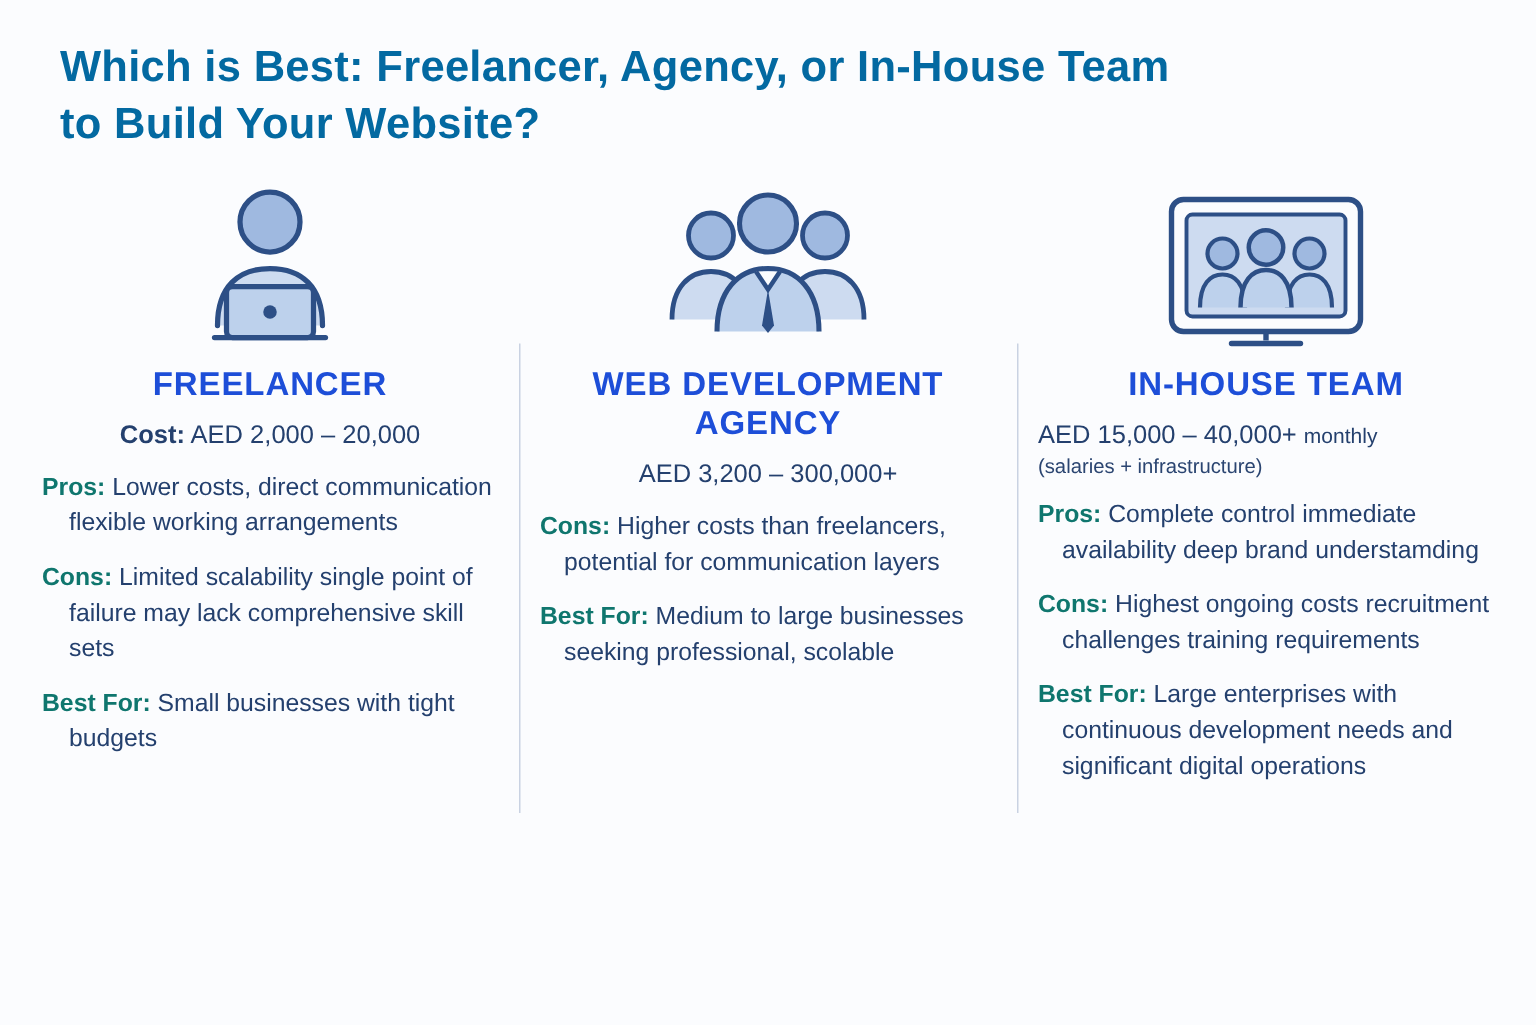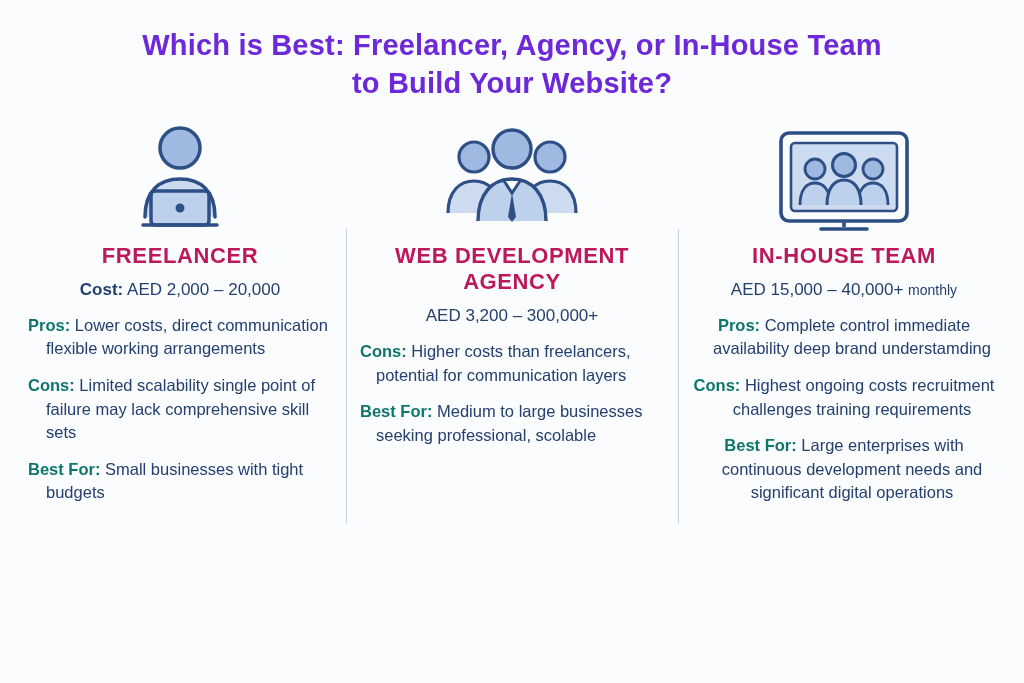--- a/index.html
+++ b/index.html
@@ -15,24 +15,24 @@
     overflow: hidden;
   }
   .page {
     position: relative;
     width: 1024px;
     height: 683px;
     background: #fbfcfe;
     box-sizing: border-box;
   }
   .title {
-    text-align: center;
+    text-align: left;
     font-size: 29px;
     font-weight: bold;
-    color: #6d28d9;
+    color: #0369a1;
     letter-spacing: 0.2px;
     line-height: 1.32;
     padding: 26px 40px 0 40px;
   }
   .title .line2 {
     display: block;
   }
   .columns {
     display: flex;
     width: 100%;
@@ -57,21 +57,21 @@
   .icon-wrap {
     height: 116px;
     display: flex;
     align-items: center;
     justify-content: center;
   }
   .col-title {
     text-align: center;
     font-size: 22px;
     font-weight: bold;
-    color: #be185d;
+    color: #1d4ed8;
     letter-spacing: 0.6px;
     line-height: 1.2;
     margin-top: 6px;
     margin-bottom: 10px;
   }
   .cost {
     text-align: center;
     font-size: 17px;
     color: #24406e;
     line-height: 1.35;
@@ -99,21 +99,21 @@
   }
   .block .lbl {
     font-weight: bold;
     color: #0f766e;
   }
   .block .body {
     display: inline;
   }
   .col-c .block,
   .col-c .cost {
-    text-align: center;
+    text-align: left;
   }
   .col-a .block {
     padding-left: 18px;
     text-indent: -18px;
   }
   .col-b .block {
     padding-left: 16px;
     text-indent: -16px;
   }
   .col-c .block {
@@ -210,20 +210,21 @@
             <path d="M58 84 C58 66 66 59 75 59 C84 59 92 66 92 84" fill="#bdd1ec" stroke="#2d4f86" stroke-width="3"></path>
             <path d="M75 100 L75 106" stroke="#2d4f86" stroke-width="3.6"></path>
             <path d="M52 108 L98 108" stroke="#2d4f86" stroke-width="3.6" stroke-linecap="round"></path>
           </svg>
         </span>
       </div>
       <div class="col-title">IN-HOUSE TEAM</div>
       <div class="cost">
         <span>AED 15,000 – 40,000+</span>
         <span class="small">monthly</span>
+        <span class="sub">(salaries + infrastructure)</span>
       </div>
 
       <div class="block">
         <span class="lbl">Pros:</span>
         <span class="body">Complete control immediate availability deep brand understamding</span>
       </div>
       <div class="block">
         <span class="lbl">Cons:</span>
         <span class="body">Highest ongoing costs recruitment challenges training requirements</span>
       </div>

